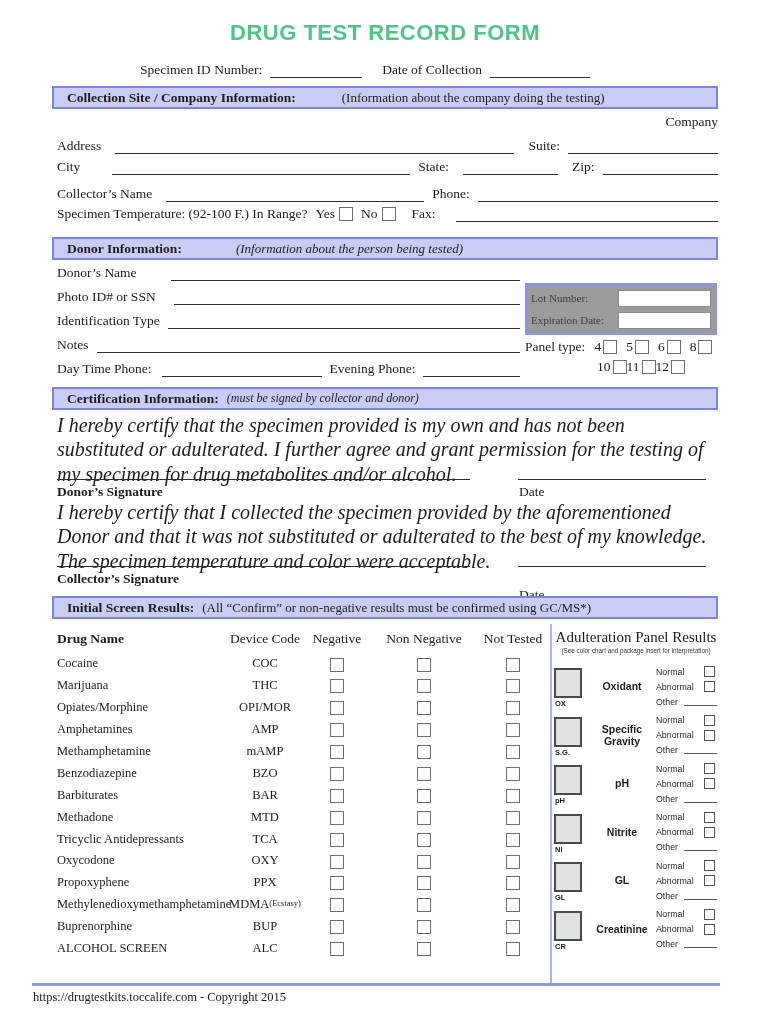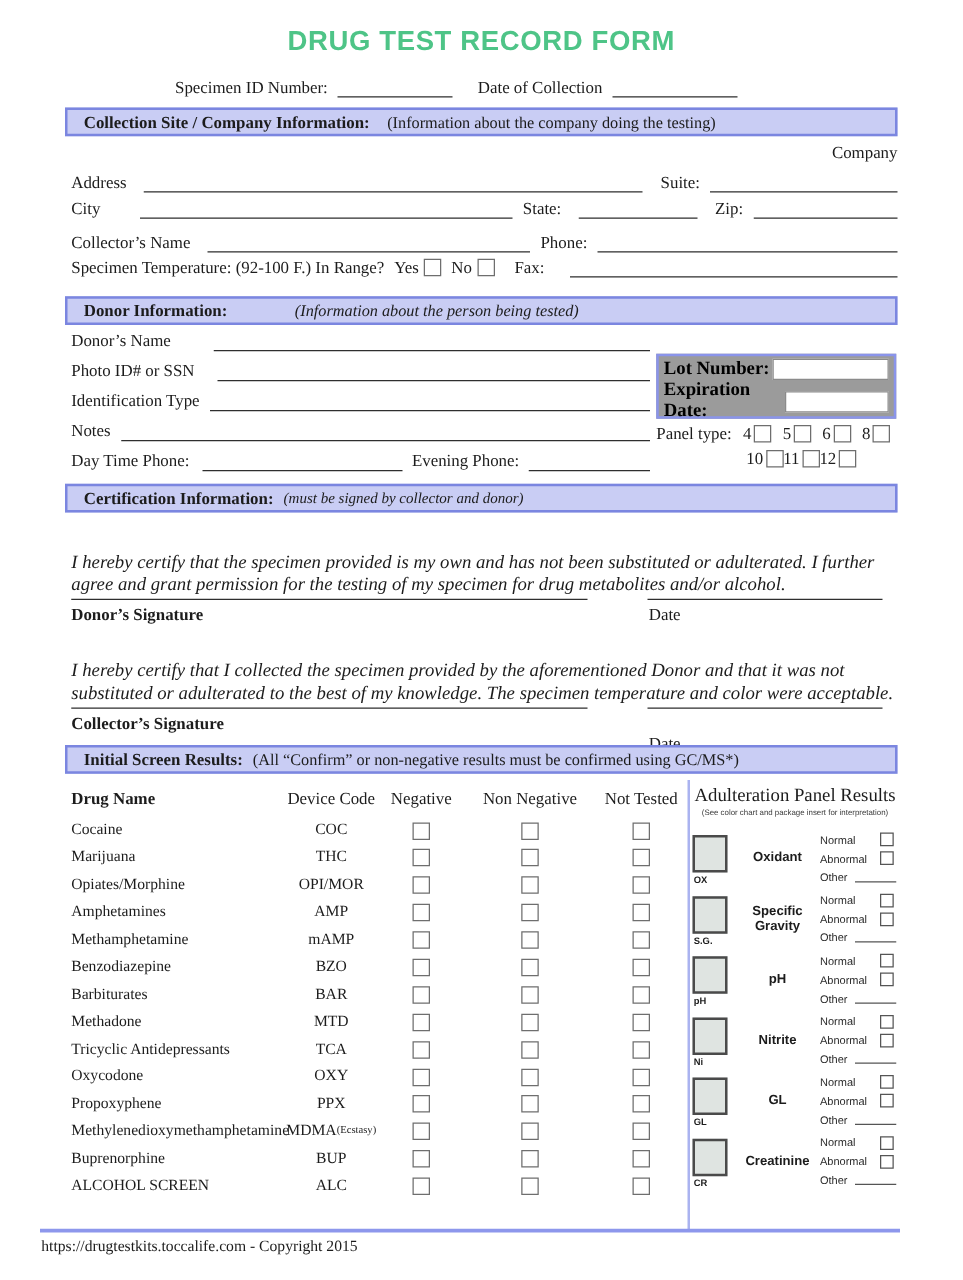--- a/index.html
+++ b/index.html
@@ -28,31 +28,31 @@
   .gap8{margin-left:8px;} .gap14{margin-left:14px;}
 
   .cb{display:inline-block;width:12px;height:12px;border:1.5px solid #6e6e6e;background:#fff;}
   .cb.inline{vertical-align:-2px;margin-left:4px;}
 
   
   #kit-heading{top:261px;left:527px;font-size:17px;}
   #kit-box{top:283px;left:525px;width:192px;height:52px;background:#9b9b9b;border:2.5px solid #8a94ea;
            box-sizing:border-box;display:flex;flex-direction:column;justify-content:space-around;padding:2px 4px;}
   .kit-row{display:flex;align-items:center;justify-content:space-between;}
-  .kit-label{color:#000000;font-size:15px;font-weight:bold;}
+  .kit-label{color:#404040;font-size:11px;}
   .kit-input{width:93px;height:17px;background:#ffffff;border:1px solid #8b8b8b;box-sizing:border-box;}
   #panel-type{top:339px;left:525px;width:196px;font-size:13.5px;}
   .pt-row{display:flex;align-items:center;}
   .pt-item{display:flex;align-items:center;margin-left:9px;}
   .pt-item .cb{margin-left:2px;}
   #pt-row2{margin-left:72px;margin-top:4px;}
   #pt-row2 .pt-item{margin-left:0px;}
 
   
-  .cert-p{left:57px;width:658px;font-style:italic;font-size:15px;line-height:1.22;margin-top:28px;}
+  .cert-p{left:57px;width:658px;font-style:italic;font-size:20px;line-height:1.22;}
   .sigrow{left:57px;width:650px;display:flex;}
   .sig1{width:413px;border-bottom:1.2px solid #2e2e2e;}
   .sig2{width:188px;border-bottom:1.2px solid #2e2e2e;margin-left:48px;}
   .siglabels{left:57px;width:650px;display:flex;font-size:13.5px;}
   .siglabels .b{font-weight:bold;}
   .siglabels .d{margin-left:auto;width:188px;}
 
   
   #drug-table{top:627px;left:57px;width:492px;}
   .dgrid{display:grid;grid-template-columns:170px 76px 68px 106px 72px;align-items:center;}
@@ -95,21 +95,21 @@
 
   <div id="title" class="abs">DRUG TEST RECORD FORM</div>
 
   <div id="toprow" class="abs">
     <span>Specimen ID Number:</span>
     <span class="uline gap8" style="width:92px;"></span>
     <span class="gap14" style="margin-left:20px;">Date of Collection</span>
     <span class="uline gap8" style="width:100px;"></span>
   </div>
 
-  <div class="bar abs" style="top:86px;">
+  <div class="bar abs" style="top:86px;gap:32px;">
     <span class="t">Collection Site / Company Information:</span>
     <span class="s">(Information about the company doing the testing)</span>
   </div>
 
   <div class="frow abs" style="top:114px;left:57px;width:661px;flex-direction:column;">
     <span>Company</span>
     <span class="uline gap8" style="flex:1;"></span>
   </div>
   <div class="frow abs" style="top:138px;left:57px;width:661px;">
     <span>Address</span>

